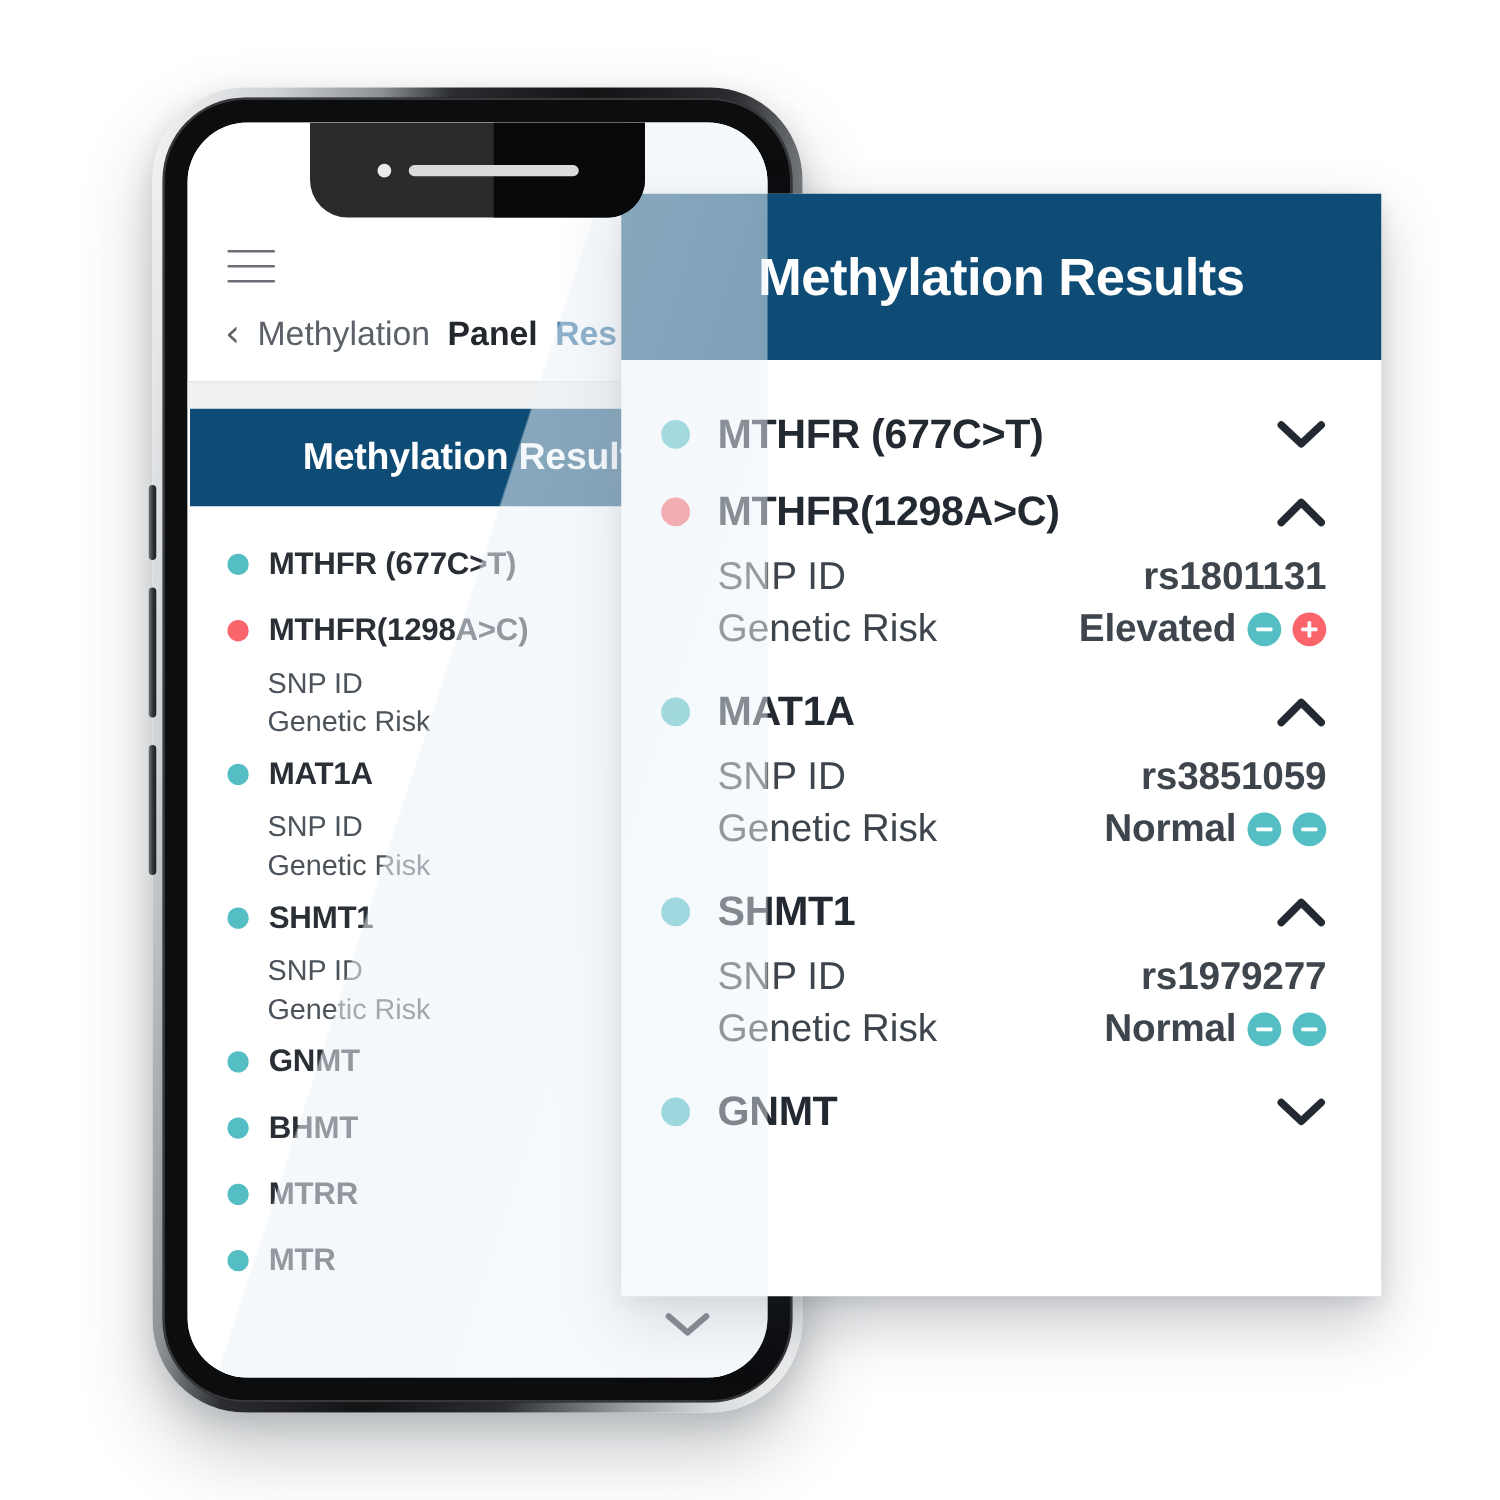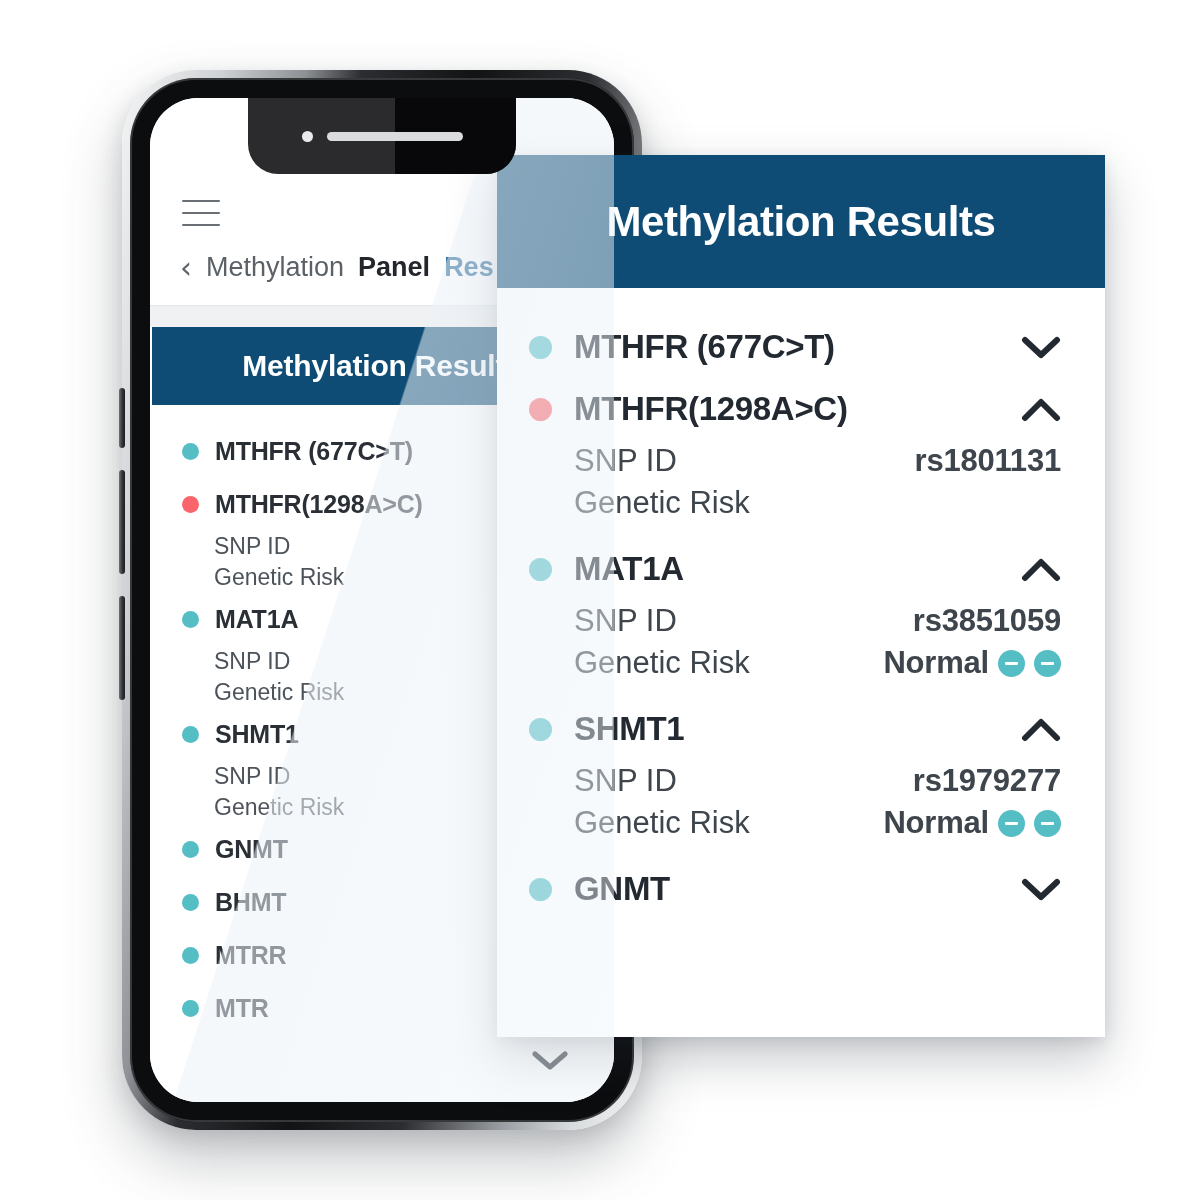--- a/index.html
+++ b/index.html
@@ -453,20 +453,25 @@
           </span>
         </div>
         <div class="c-detail">
           <span class="c-detail-label">SNP ID</span>
           <span class="c-detail-value">
             <span class="c-detail-text">rs1801131</span>
           </span>
         </div>
         <div class="c-detail">
           <span class="c-detail-label">Genetic Risk</span>
+          <span class="c-detail-value">
+            <span class="c-detail-text">Elevated</span>
+            <span class="badge" style="background: rgb(85, 190, 196);"></span>
+            <span class="badge plus" style="background: rgb(249, 101, 106);"></span>
+          </span>
         </div>
         <div class="c-spacer-lg"></div>
         <div class="c-gene-row">
           <span class="c-dot" style="background: rgb(85, 190, 196);"></span>
           <span class="c-gene-name">MAT1A</span>
           <span class="c-chevron chev">
             <svg width="40" height="25" viewBox="0 0 40 25">
     <path d="M4 21 L20 5 L36 21" fill="none" stroke="#232931" stroke-width="6" stroke-linecap="round" stroke-linejoin="round"></path>
             </svg>
           </span>

